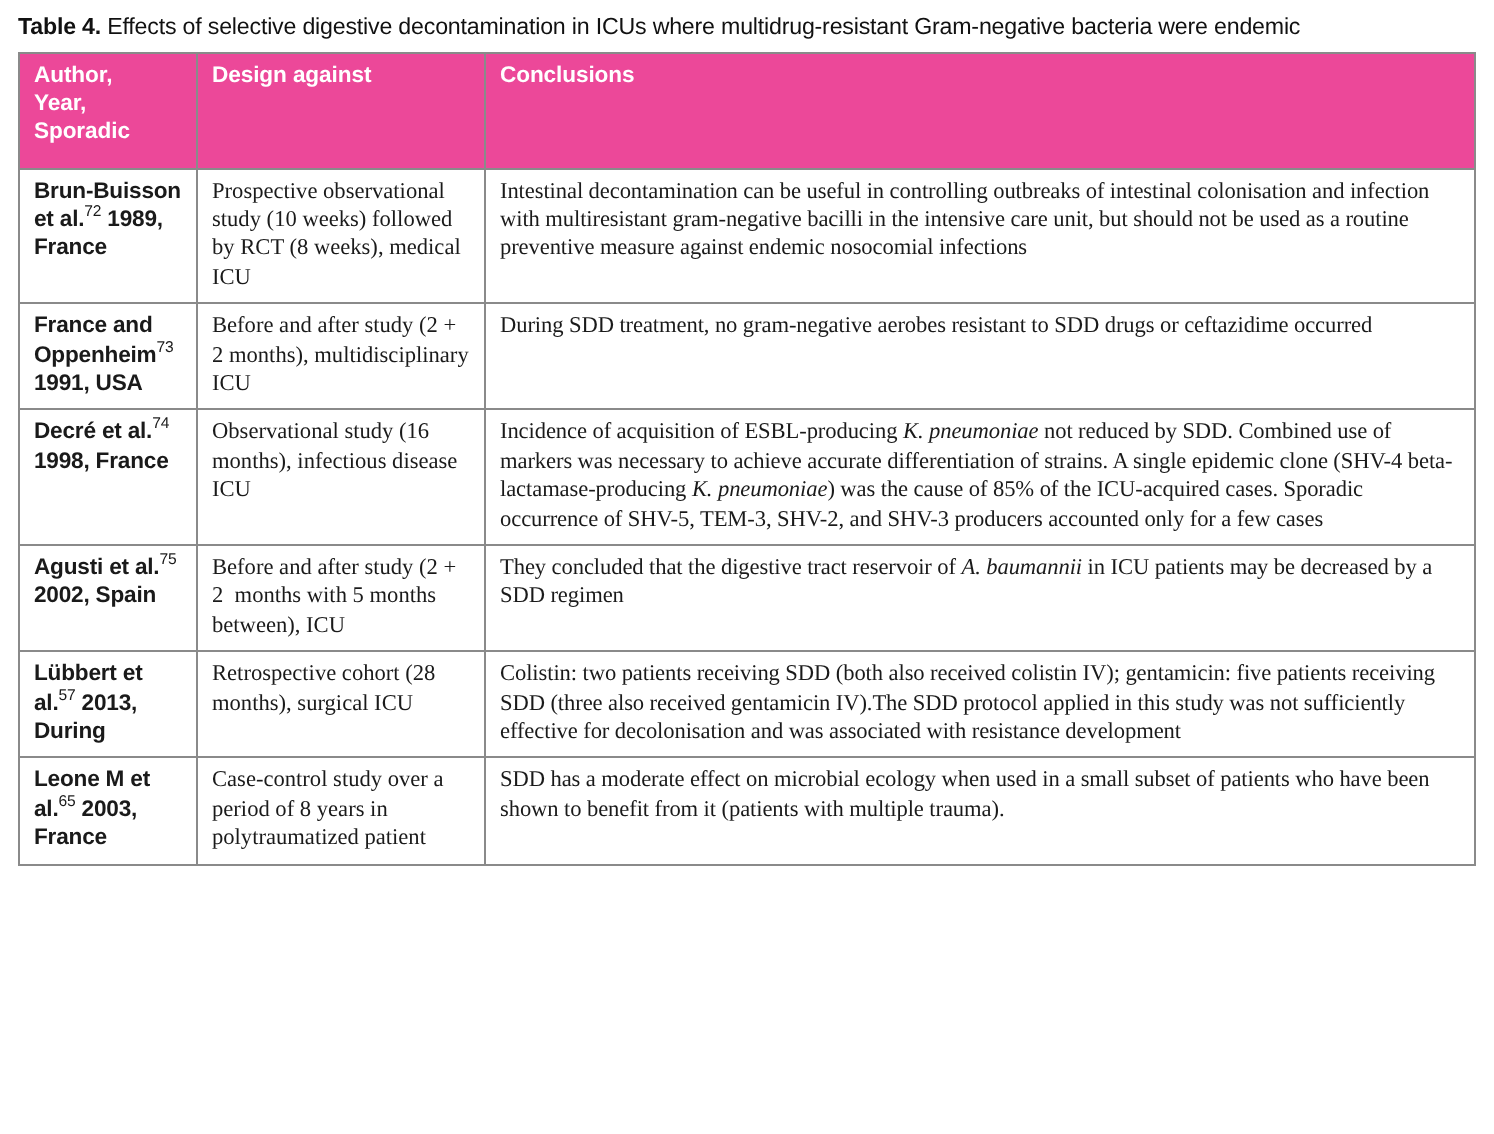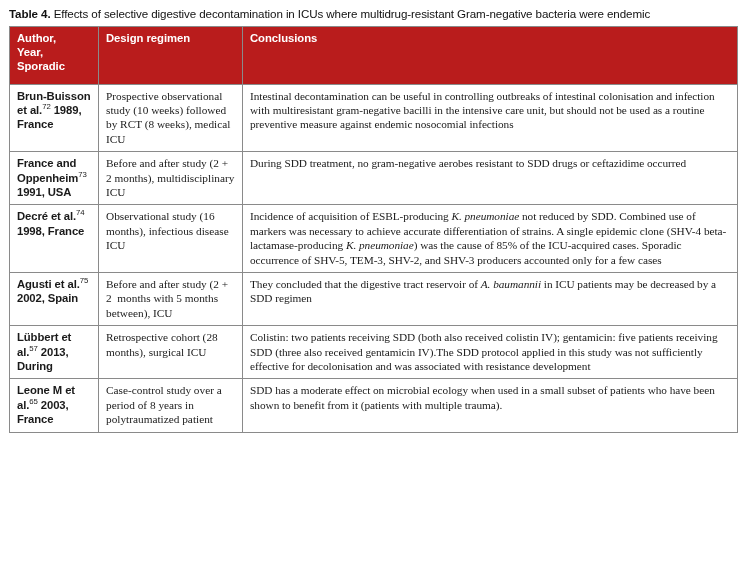--- a/index.html
+++ b/index.html
@@ -51,21 +51,21 @@
     line-height: 14.4px;
   }
 
   
   col.c-author   { width: 89px; }
   col.c-design   { width: 144px; }
   col.c-concl    { width: 495px; }
 
   
   thead th {
-    background: #b91c1c;
+    background: #ec4899;
     color: #ffffff;
     font-weight: bold;
     text-align: left;
     font-size: 11.6px;
     line-height: 15.5px;
     letter-spacing: -0.05px;
     padding-top: 4px;
     padding-bottom: 4px;
   }
   th.h-author { height: 48px; }
@@ -102,21 +102,21 @@
 
   <table class="tbl">
     <colgroup>
       <col class="c-author">
       <col class="c-design">
       <col class="c-concl">
     </colgroup>
     <thead>
       <tr>
         <th class="h-author"><span>Author,</span><br><span>Year,</span><br><span>Sporadic</span></th>
-        <th>Design regimen</th>
+        <th>Design against</th>
         <th>Conclusions</th>
       </tr>
     </thead>
     <tbody id="tbody">
         <tr>
           <td class="author"><span>Brun-Buisson et al.</span><sup>72</sup><span> 1989, France</span></td>
           <td class="design nowrapspace">Prospective observational study (10 weeks) followed by RCT (8 weeks), medical ICU</td>
           <td class="conclusion">Intestinal decontamination can be useful in controlling outbreaks of intestinal colonisation and infection with multiresistant gram-negative bacilli in the intensive care unit, but should not be used as a routine preventive measure against endemic nosocomial infections</td>
         </tr>
         <tr>

